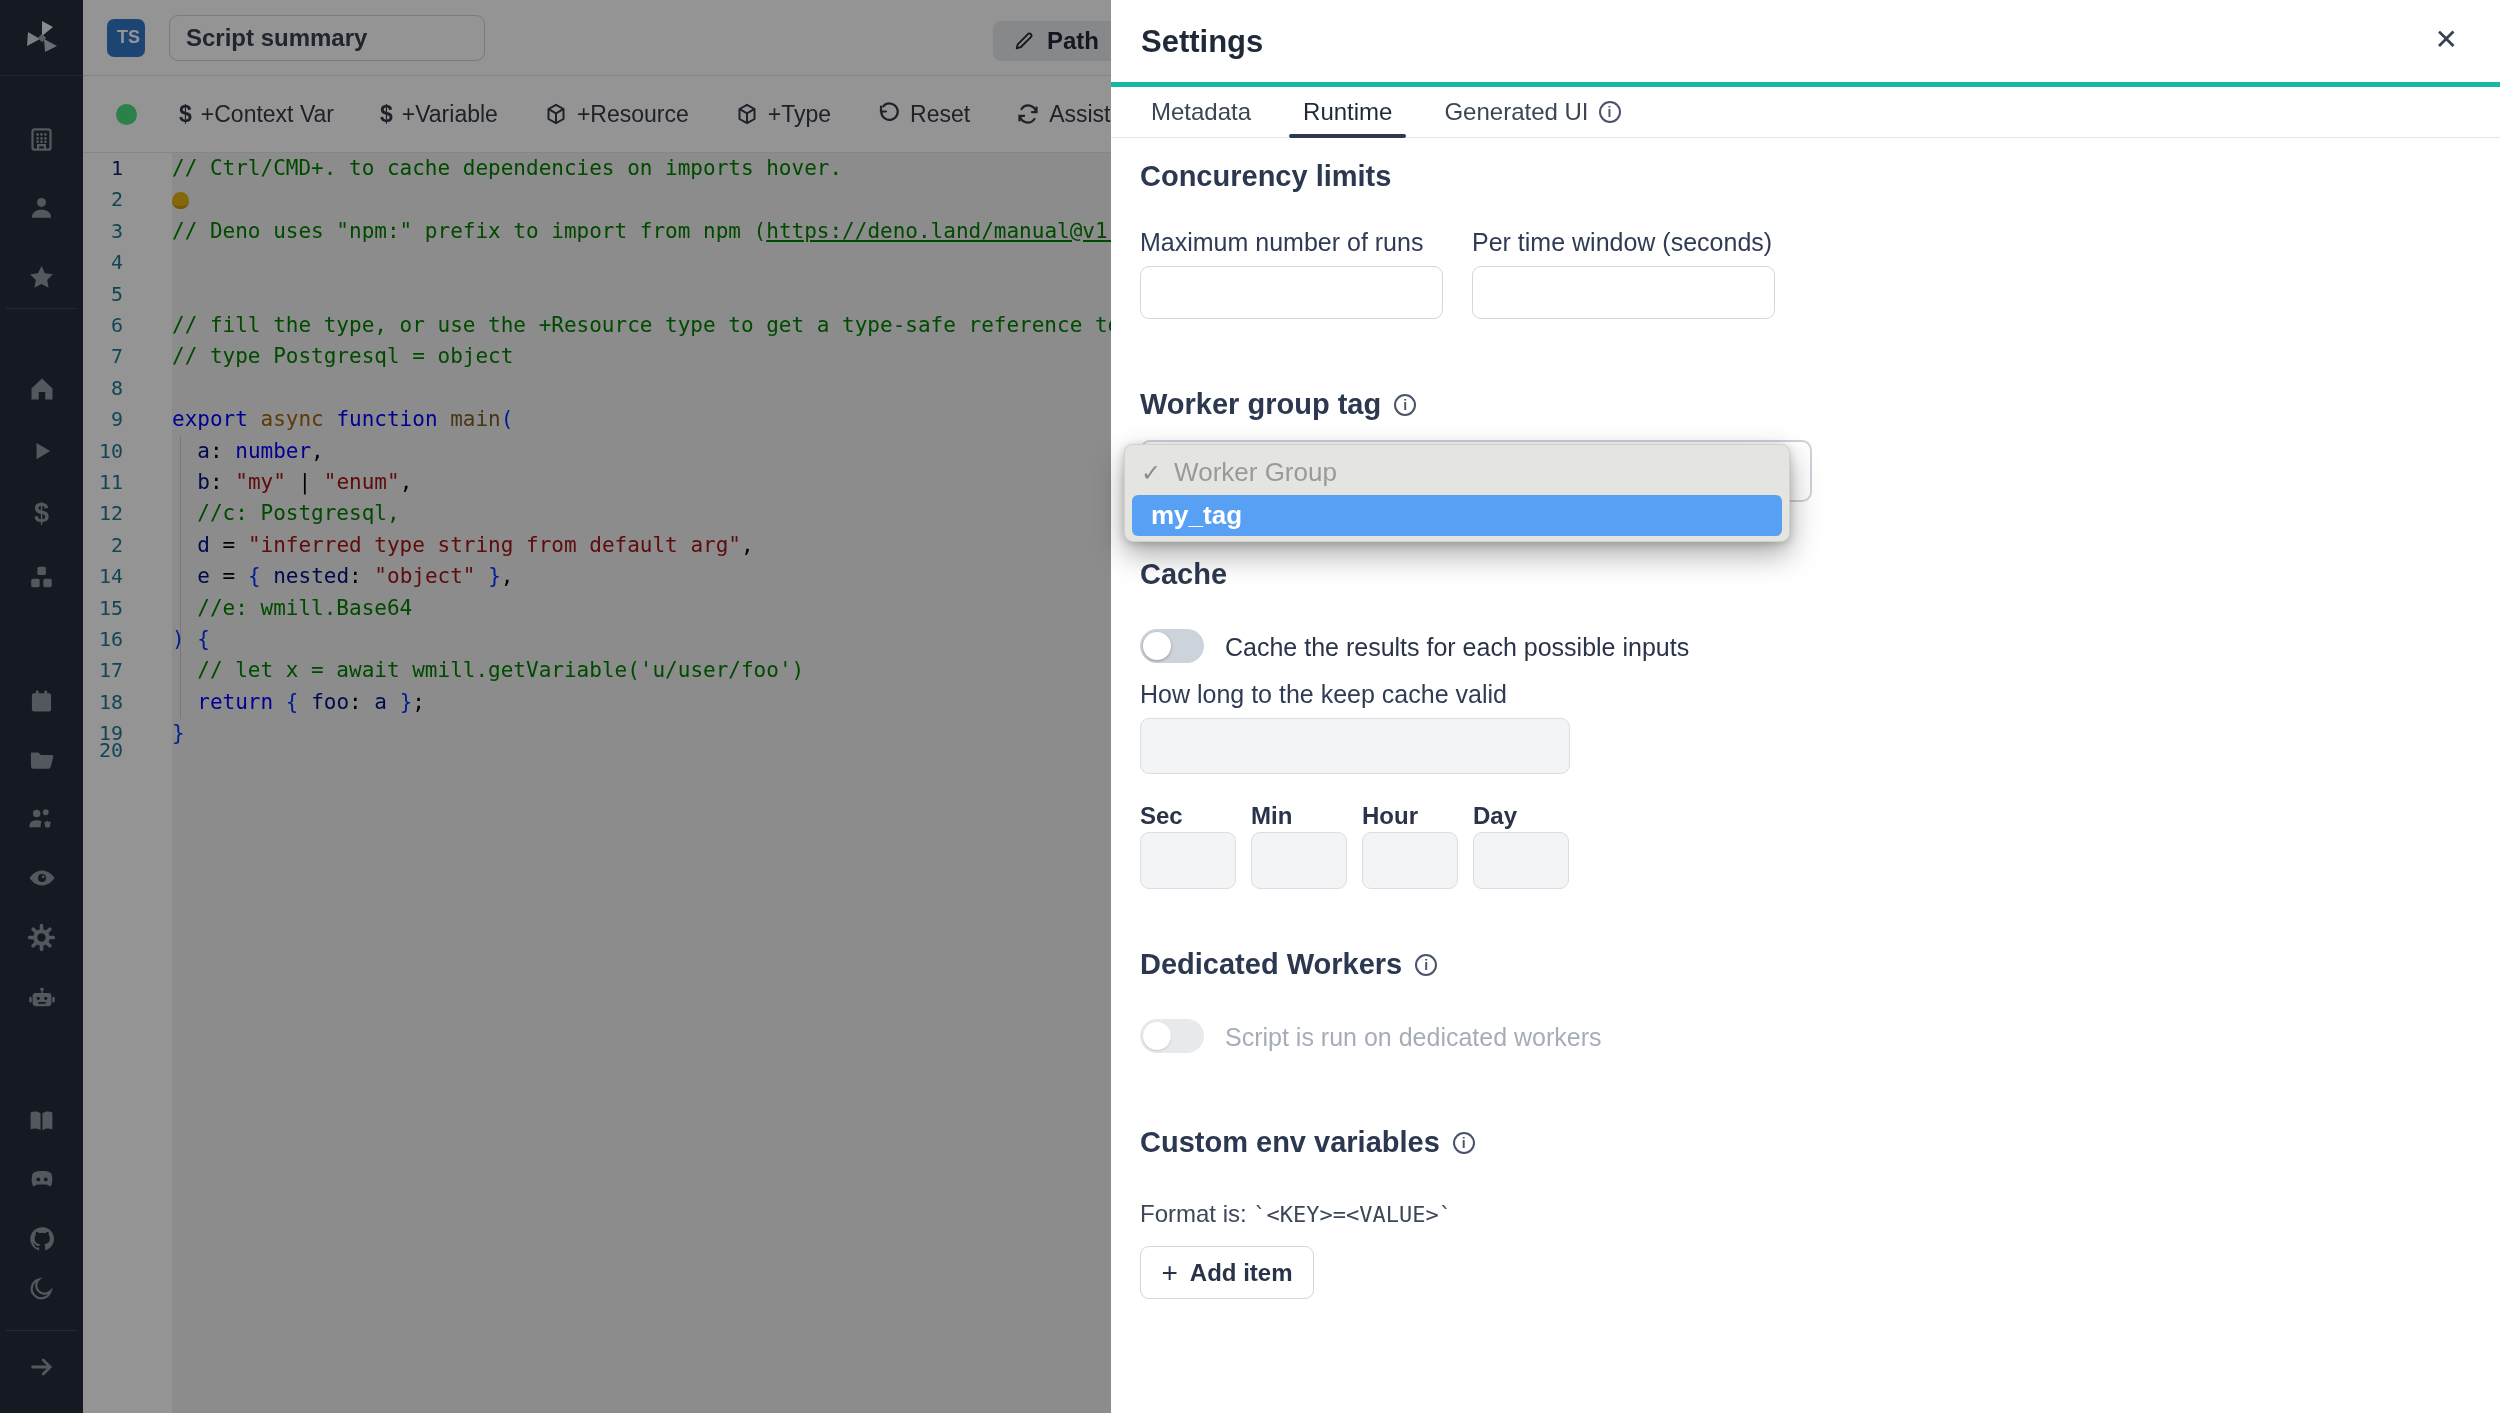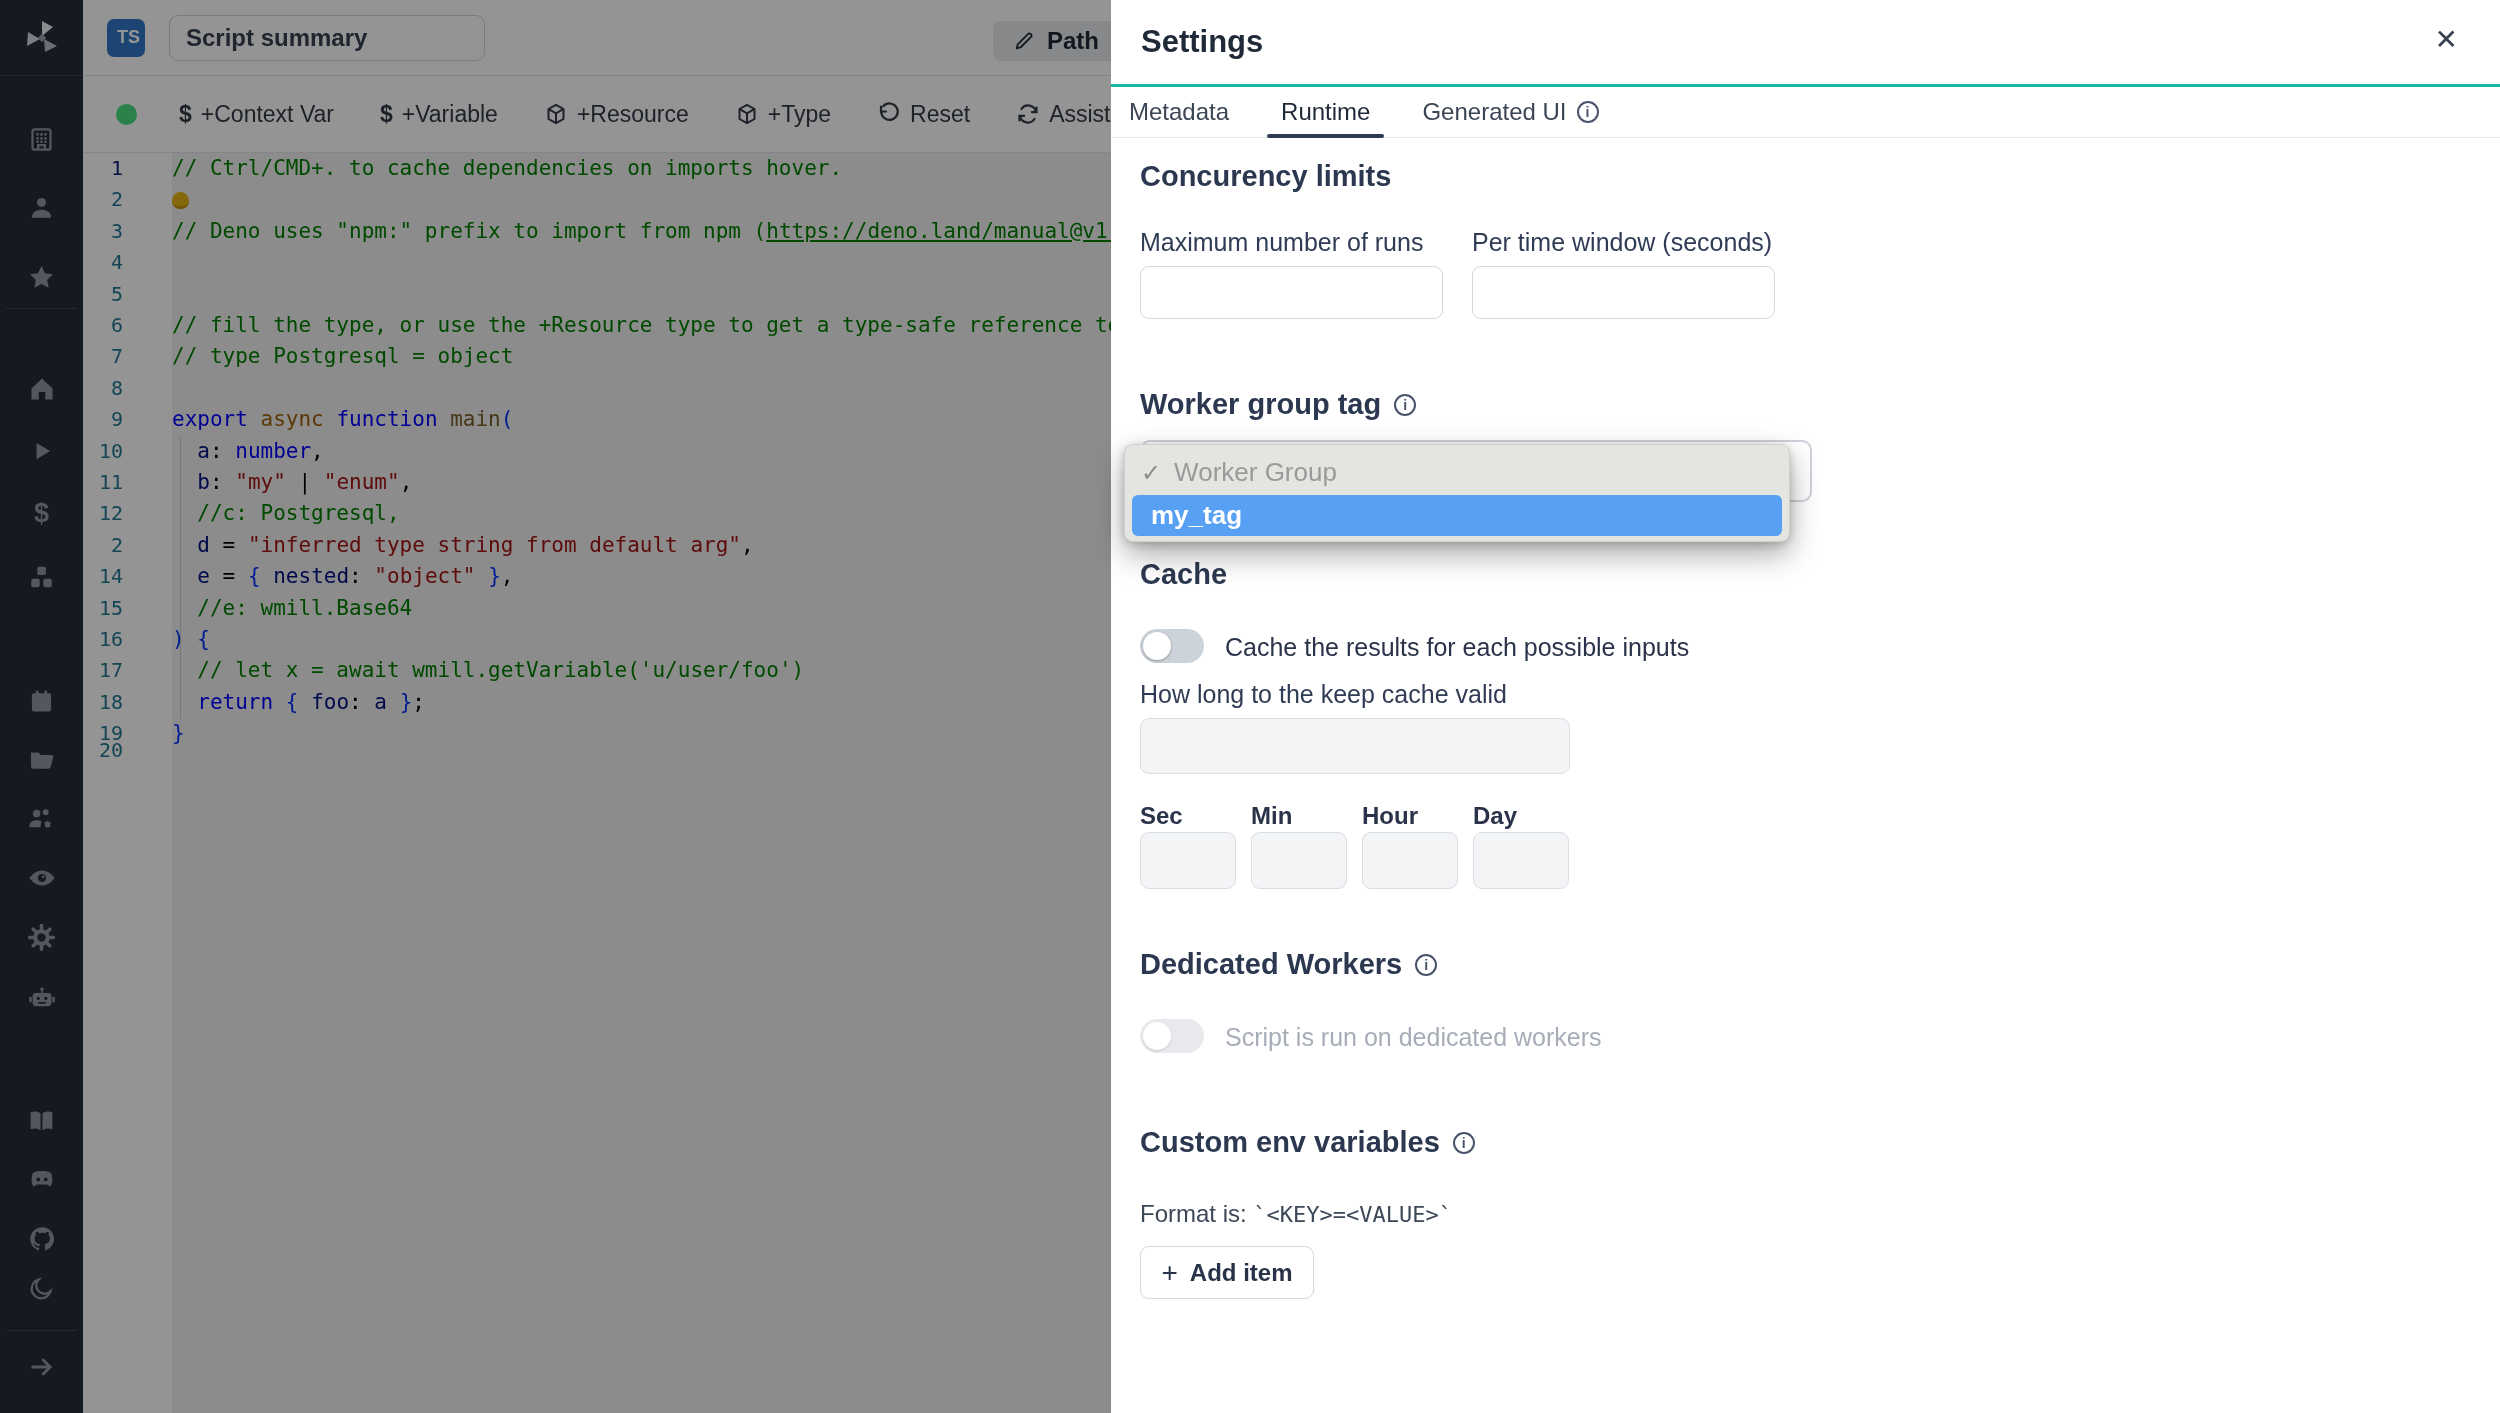--- a/index.html
+++ b/index.html
@@ -37,24 +37,24 @@
   .code-line .ln { position:absolute; left:0; top:0; width:40px; text-align:right; color:#237893; font-size:20px; }
   .code-line .ln.active { color:#0b216f; }
   .code-line .ltxt { position:absolute; left:89px; top:0; }
   .bulb { display:inline-block; width:17px; height:17px; border-radius:50% 50% 45% 45%; background:#e7b416; border-bottom:3px solid #c9940f; vertical-align:middle; }
 
   
   .backdrop { position:absolute; left:0; top:0; width:1111px; height:1413px; background:rgba(0,0,0,0.42); z-index:10; }
 
   
   .panel { position:absolute; left:1111px; top:0; width:1389px; height:1413px; background:#fff; z-index:20; }
-  .panel-header { position:absolute; left:0; top:0; width:100%; height:87px; border-bottom:3px solid #14b8a6; }
+  .panel-header { position:absolute; left:0; top:0; width:100%; height:87px; border-bottom:5px solid #14b8a6; }
   .panel-title { position:absolute; left:30px; top:24px; font-size:31px; font-weight:700; color:#1f2937; }
   .close-btn { position:absolute; right:42px; top:22px; font-size:28px; color:#374151; cursor:pointer; line-height:36px; }
-  .tabs { position:absolute; left:0; top:87px; width:100%; height:51px; border-bottom:1px solid #e5e7eb; display:flex; align-items:center; padding-left:18px; gap:52px; }
+  .tabs { position:absolute; left:0; top:87px; width:100%; height:51px; border-bottom:1px solid #e5e7eb; display:flex; align-items:center; padding-left:40px; gap:52px; }
   .tab { position:relative; font-size:24px; font-weight:500; color:#3b4654; height:51px; display:flex; align-items:center; gap:10px; cursor:pointer; }
   .tab.active { color:#1f2937; }
   .tab.active::after { content:""; position:absolute; left:-14px; right:-14px; bottom:0; height:4px; background:#2e3a52; border-radius:2px; }
 
   .sec-h { position:absolute; font-size:29px; font-weight:600; color:#2c3850; display:flex; align-items:center; gap:13px; }
   .info-ic { display:inline-flex; width:22px; height:22px; border:2px solid #49536a; border-radius:50%; align-items:center; justify-content:center; font-size:14px; font-weight:700; color:#49536a; cursor:pointer; flex:none; }
   .fld-label { position:absolute; font-size:25px; color:#303c55; }
   .txt-input { position:absolute; height:53px; border:1px solid #d2d6dd; border-radius:9px; background:#fff; font-size:24px; padding:0 14px; color:#1f2937; font-family:"Liberation Sans",sans-serif; }
   .txt-input:disabled, .txt-input.dis { background:#f3f4f6; border-color:#dadde2; }
 

